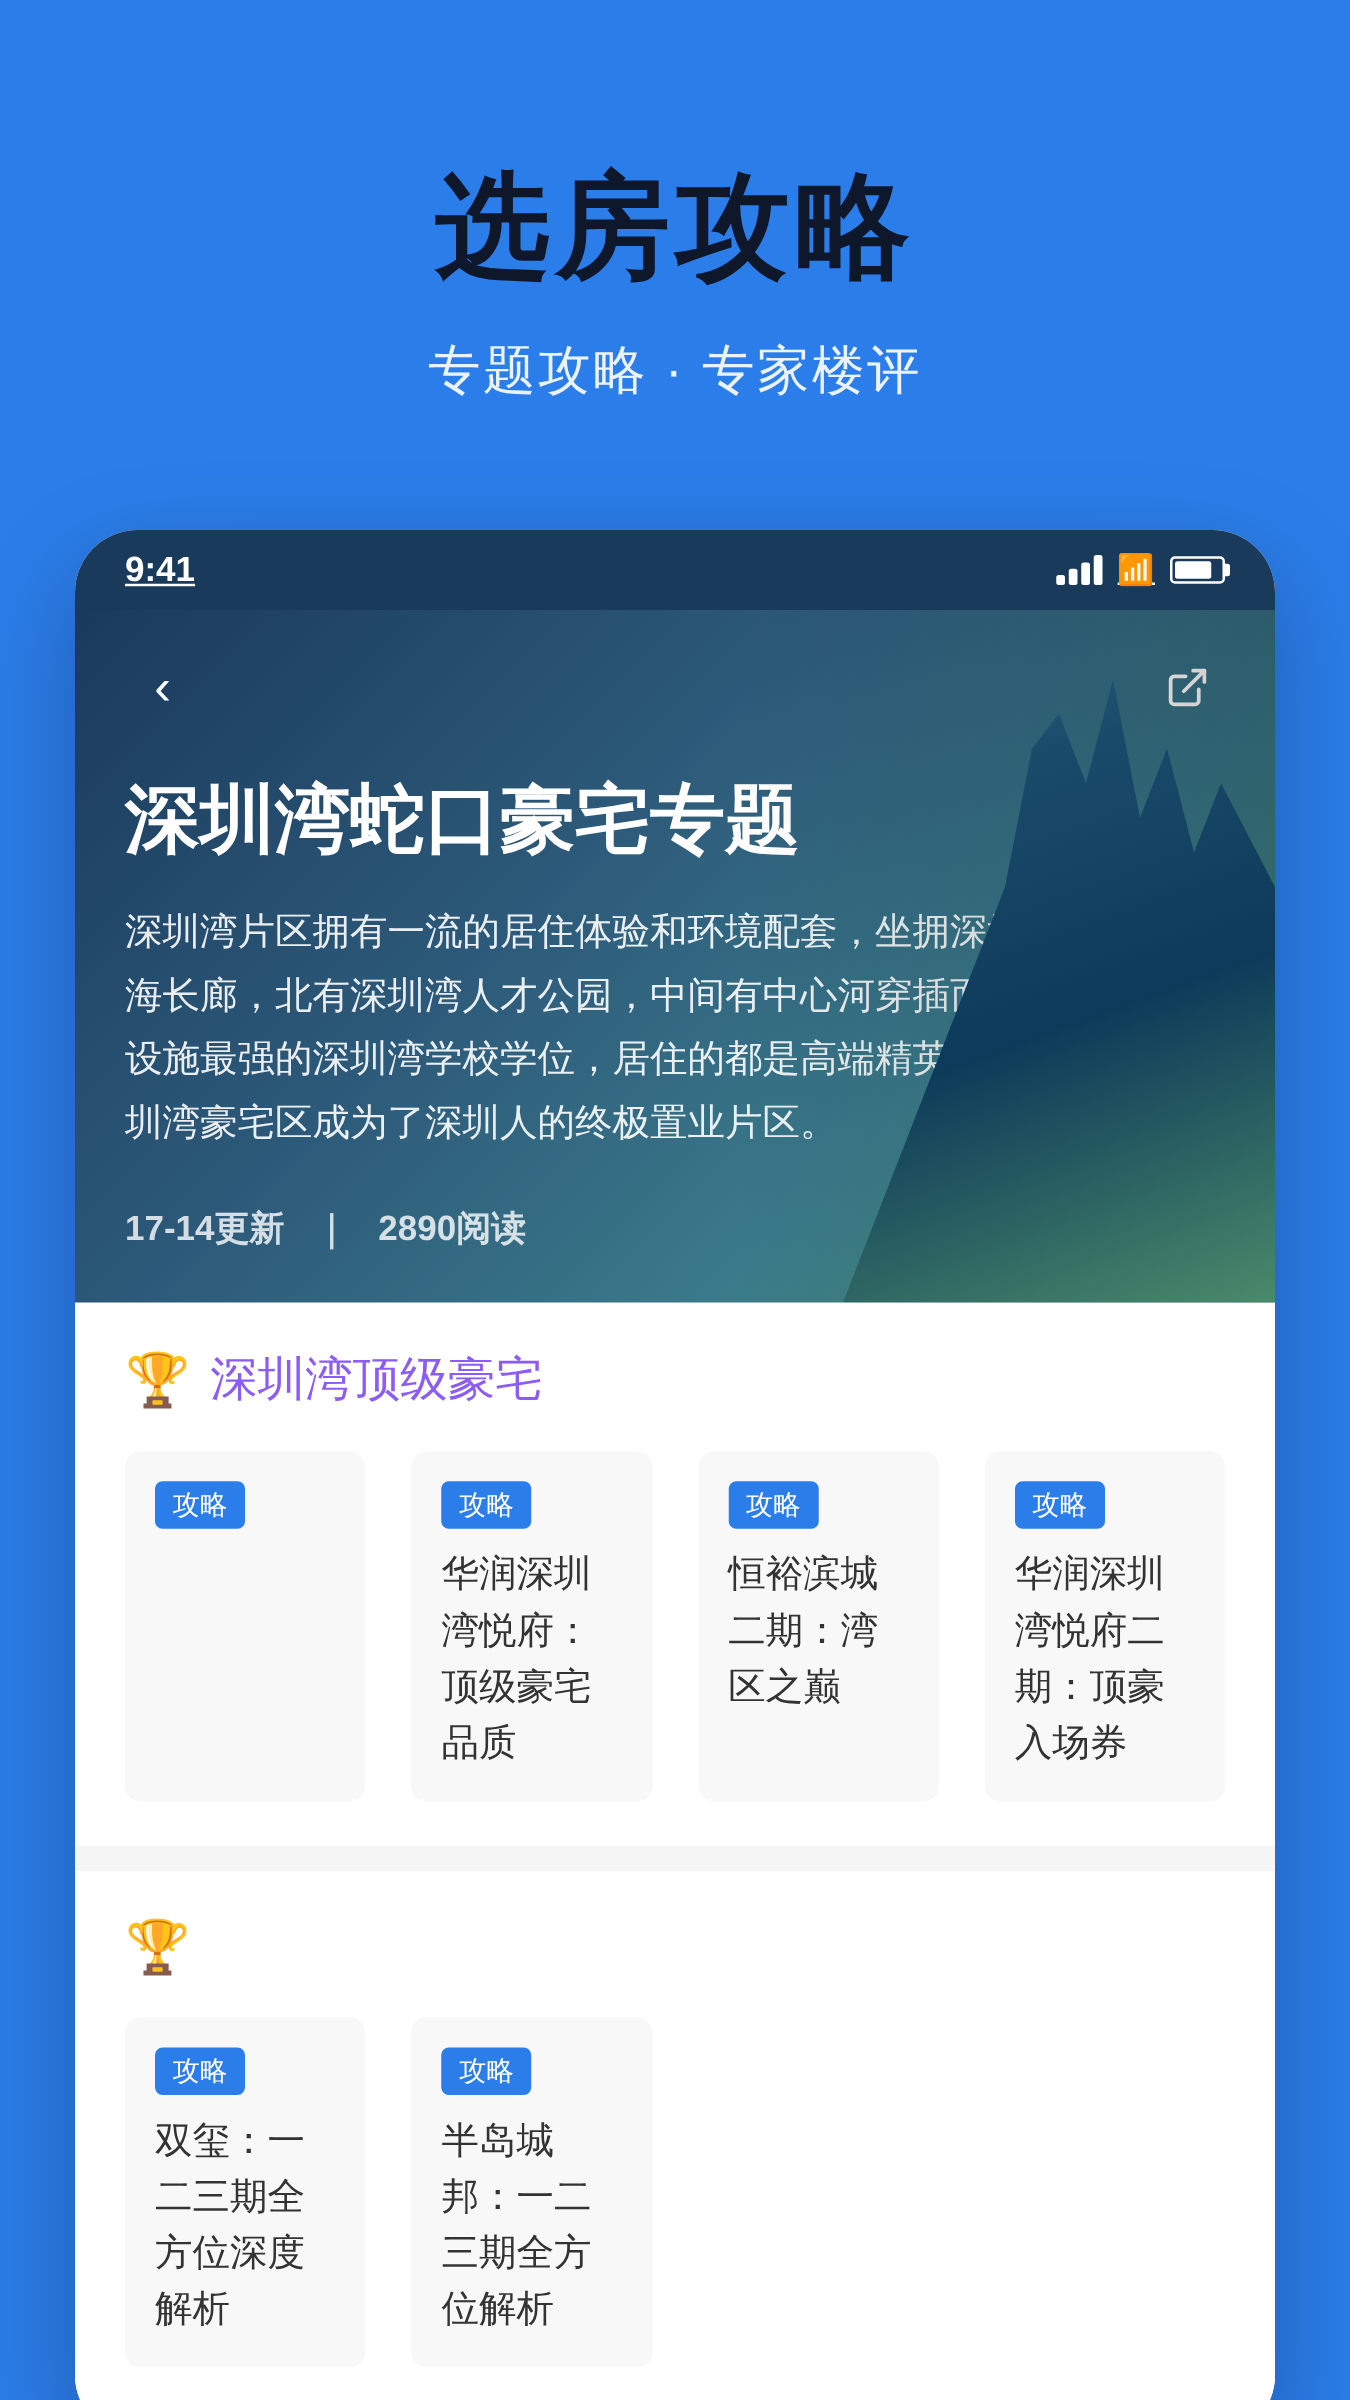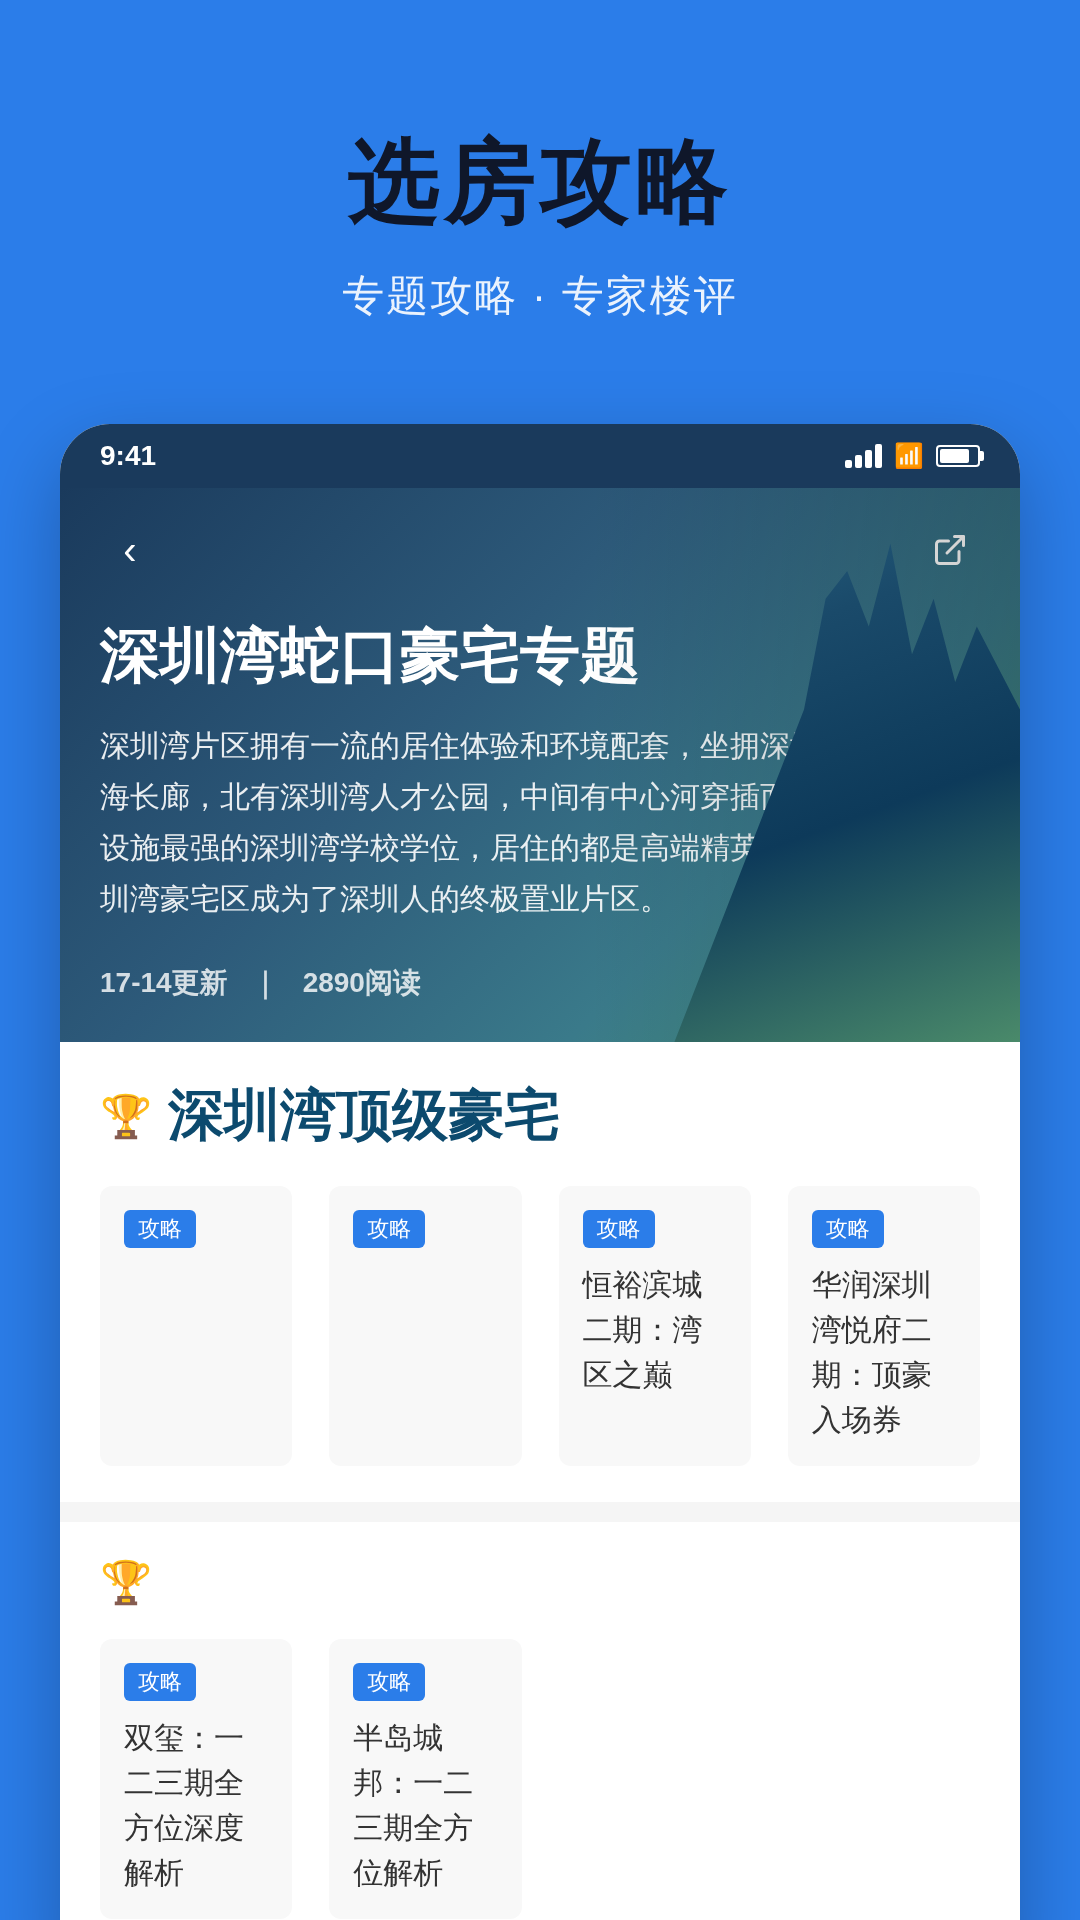--- a/index.html
+++ b/index.html
@@ -44,20 +44,21 @@
     
     .status-bar {
       background: #1a3a5c;
       padding: 16px 40px;
       display: flex;
       justify-content: space-between;
       align-items: center;
       color: white;
       font-size: 28px;
       font-weight: 600;
+      text-decoration: underline;
     }
     .status-icons {
       display: flex;
       align-items: center;
       gap: 12px;
     }
     .signal-bars {
       display: flex;
       align-items: flex-end;
       gap: 3px;
@@ -184,23 +185,23 @@
       padding: 36px 40px;
     }
 
     .section-header {
       display: flex;
       align-items: center;
       gap: 16px;
       margin-bottom: 32px;
     }
     .section-title {
-      font-size: 56px;
-      font-weight: 700;
-      color: #0c4a6e;
+      font-size: 38px;
+      font-weight: 400;
+      color: #8b5cf6;
     }
     .trophy-icon {
       font-size: 42px;
     }
 
     
     .article-grid {
       display: grid;
       grid-template-columns: 1fr 1fr 1fr 1fr;
       gap: 37px;
@@ -288,20 +289,21 @@
       <div class="section-header">
         <span class="trophy-icon">🏆</span>
         <span class="section-title">深圳湾顶级豪宅</span>
       </div>
       <div class="article-grid">
         <div class="article-card">
           <div class="tag-badge">攻略</div>
         </div>
         <div class="article-card">
           <div class="tag-badge">攻略</div>
+          <div class="article-card-title">华润深圳湾悦府：顶级豪宅品质</div>
         </div>
         <div class="article-card">
           <div class="tag-badge">攻略</div>
           <div class="article-card-title">恒裕滨城二期：湾区之巅</div>
         </div>
         <div class="article-card">
           <div class="tag-badge">攻略</div>
           <div class="article-card-title">华润深圳湾悦府二期：顶豪入场券</div>
         </div>
       </div>

